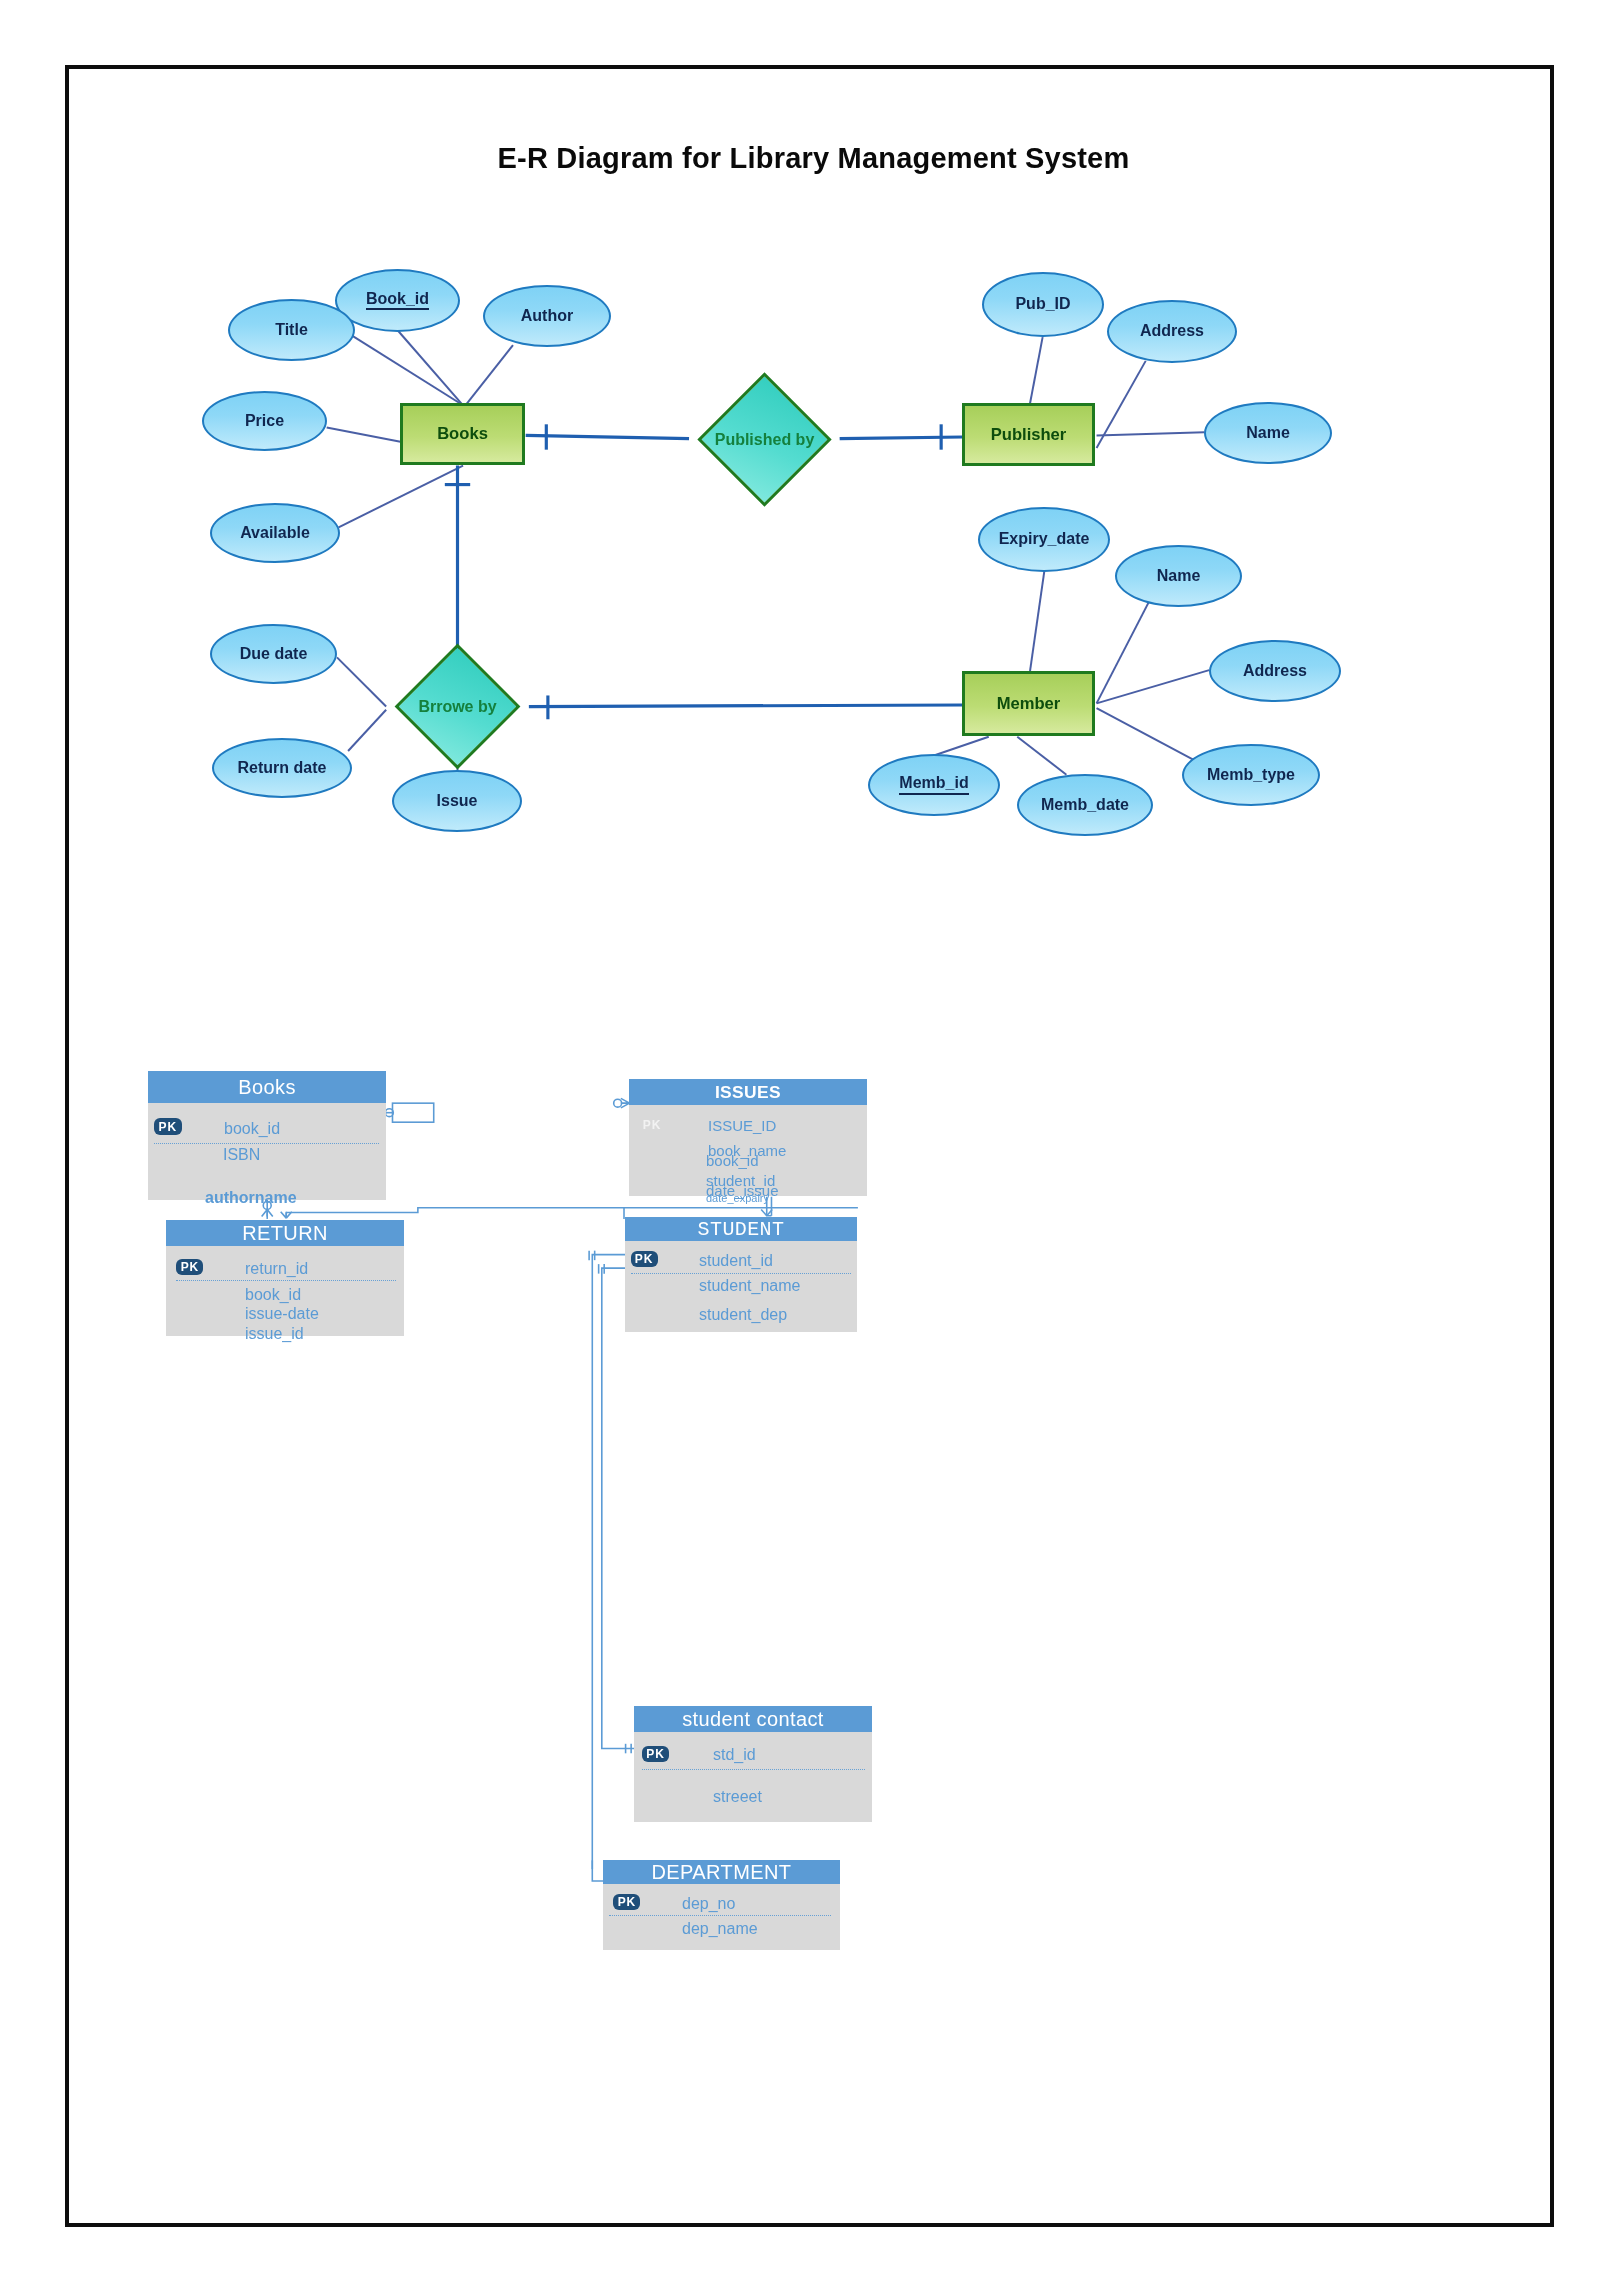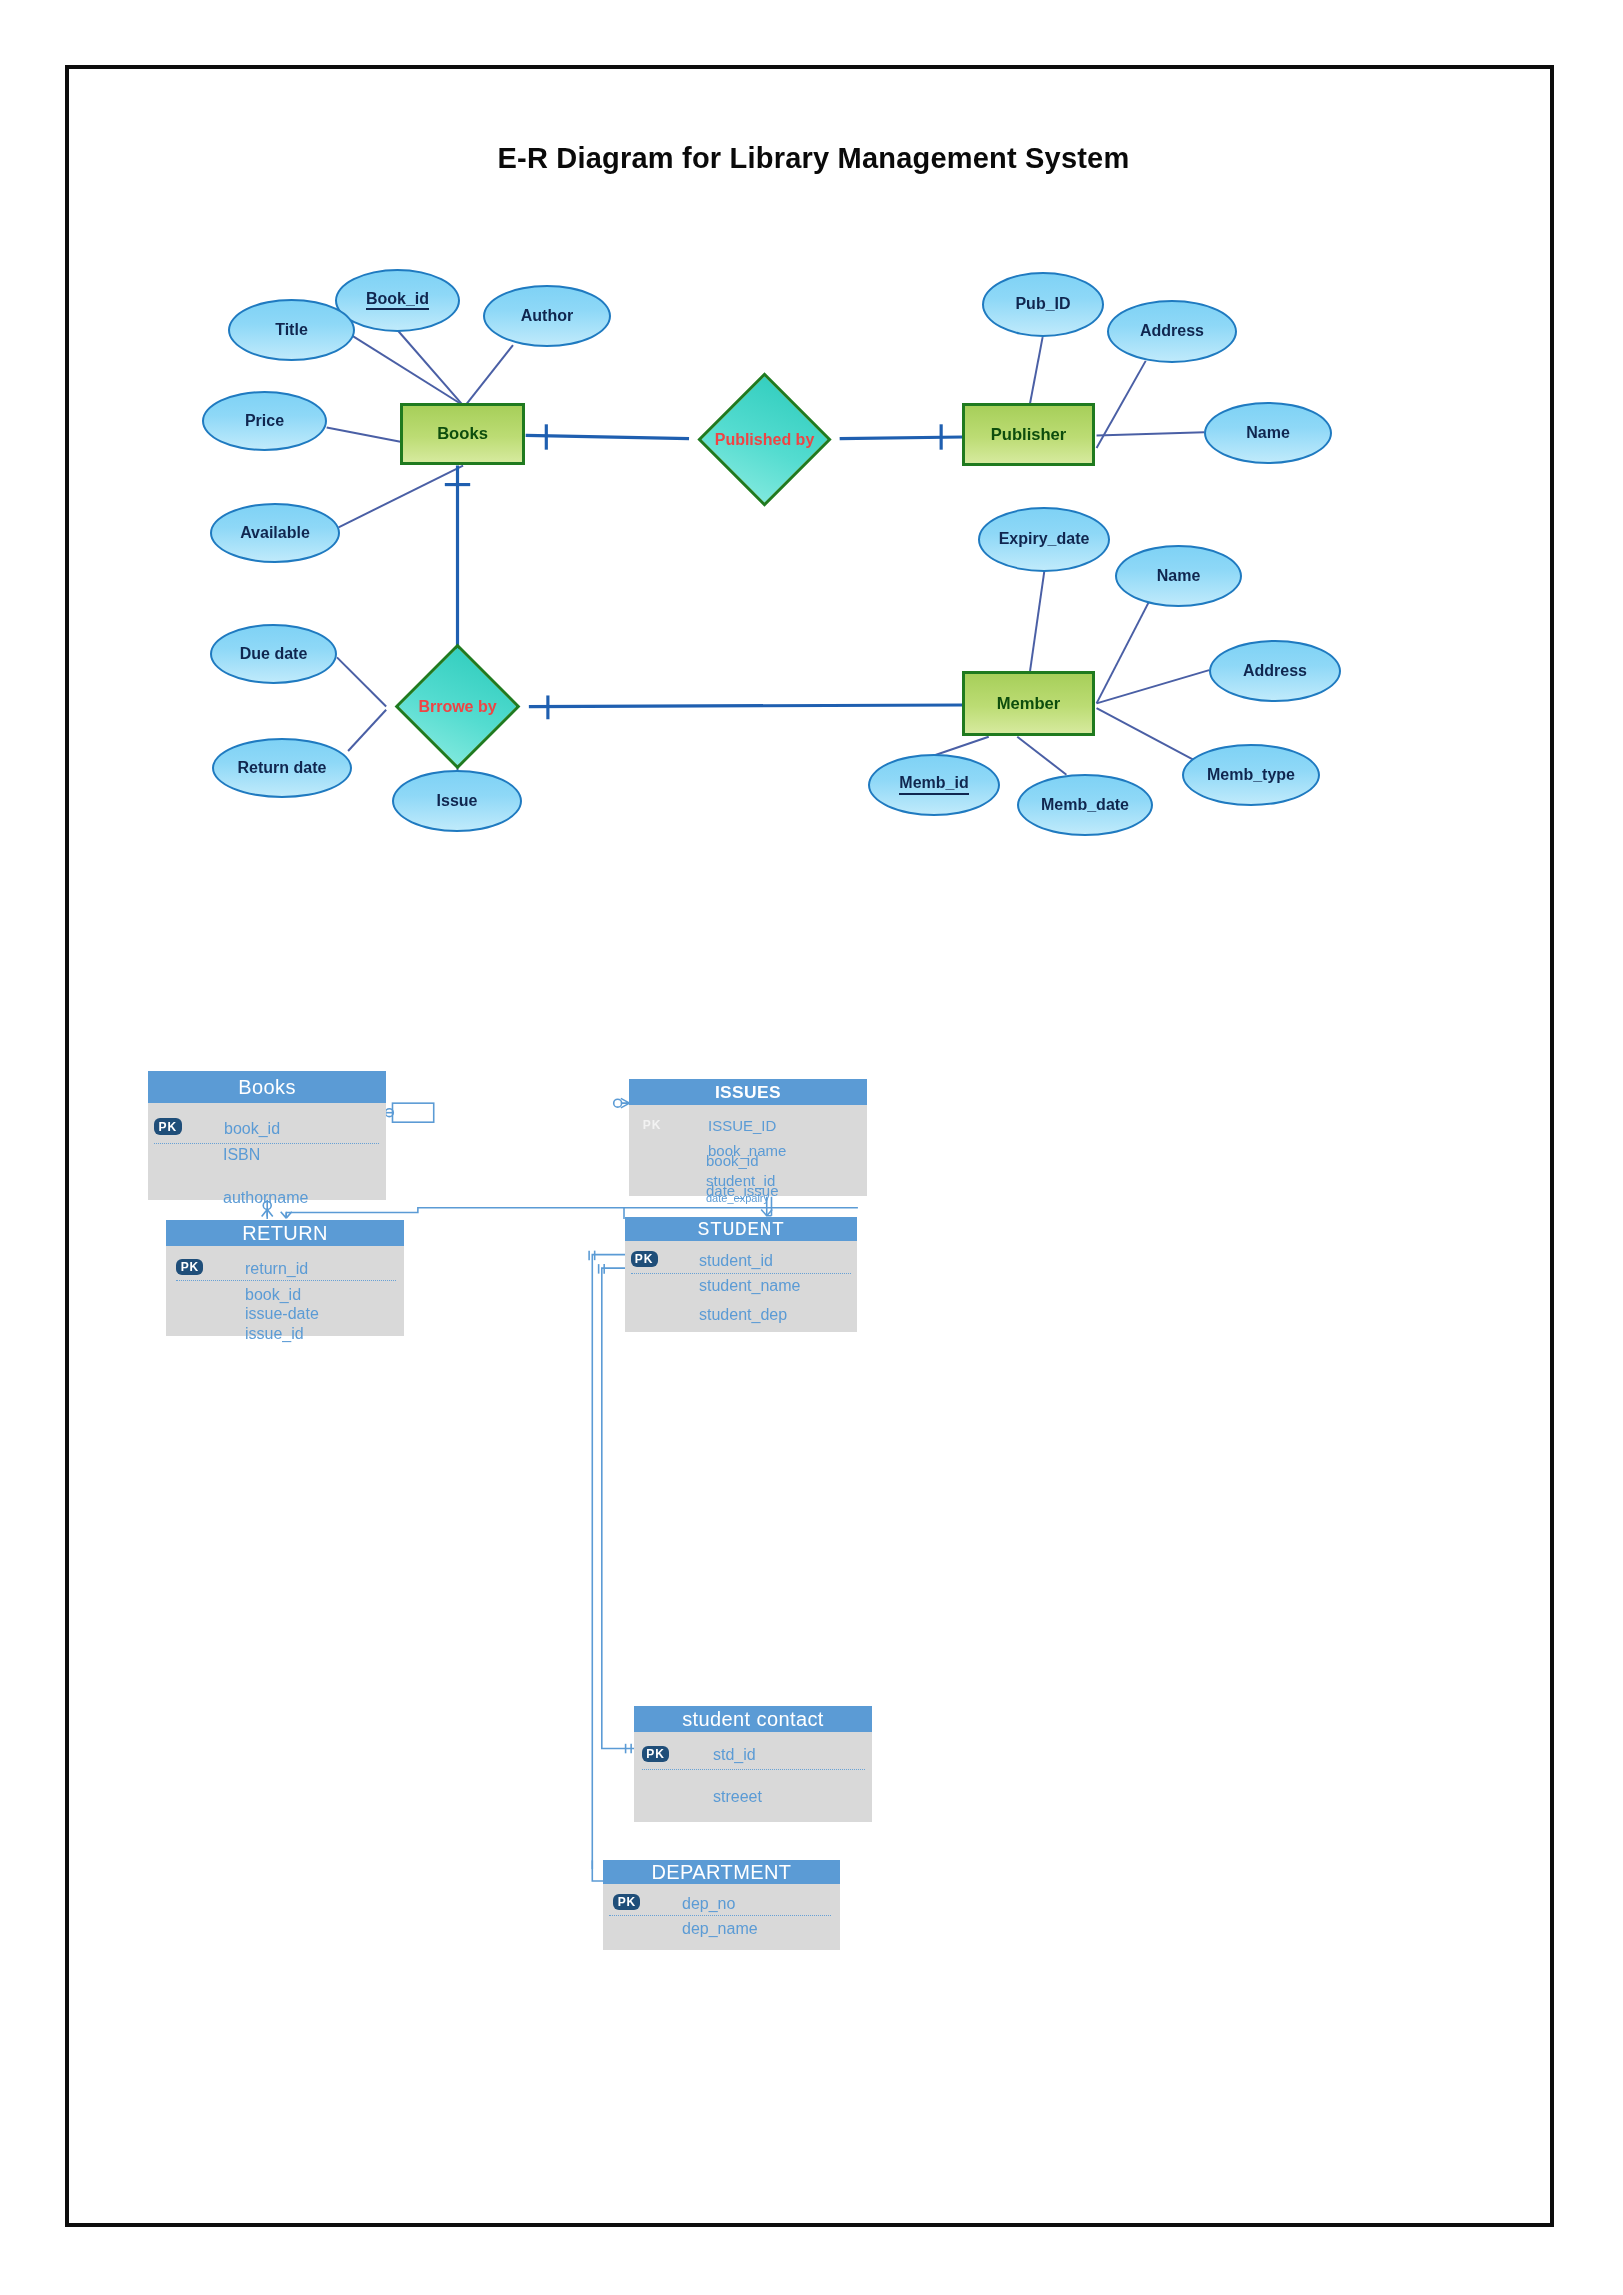--- a/index.html
+++ b/index.html
@@ -26,21 +26,21 @@
   .ellipse.pk span{border-bottom:2.4px solid #10264f;padding-bottom:0.8px;}
 
   .entity{position:absolute;border:3.2px solid #1f7a1f;
           background:linear-gradient(180deg,#a7cf5a 0%,#bcdc74 55%,#d6ea9e 100%);
           display:flex;align-items:center;justify-content:center;
           color:#0d4d0d;font-size:16.6px;font-weight:bold;box-sizing:border-box;}
 
   .rel{position:absolute;display:flex;align-items:center;justify-content:center;}
   .rel .dia{position:absolute;inset:0;background:linear-gradient(160deg,#35cfc0 0%,#54dcd0 55%,#7ee8dd 100%);
             border:3.2px solid #1f7a1f;transform:rotate(45deg);box-sizing:border-box;}
-  .rel .lbl{position:relative;z-index:2;color:#ef4444;font-size:16px;font-weight:bold;
+  .rel .lbl{position:relative;z-index:2;color:#15803d;font-size:16px;font-weight:bold;
             white-space:nowrap;}
 
   
   #schema-layer{position:absolute;left:0;top:912px;width:1489px;height:1237px;}
   #schema-svg{position:absolute;left:0;top:0;width:1489px;height:1237px;}
 
   .tbl{position:absolute;box-sizing:border-box;}
   .tbl .hdr{background:#5b9bd5;color:#ffffff;text-align:center;
             font-size:20px;font-weight:normal;letter-spacing:0.4px;
             display:flex;align-items:center;justify-content:center;overflow:hidden;}
@@ -216,21 +216,21 @@
       </g>
     </svg>
 
     <div class="tbl" style="left:79px;top:90px;width:238px;height:129px;">
       <div class="hdr" style="height:32px;">Books</div>
       <div class="body" style="height:97px;">
         <div class="pk-badge" style="left:5.5px;top:15px;width:28.5px;height:17.4px;">PK</div>
         <div class="fld" style="left:76px;top:17.4px;">book_id</div>
         <div class="sep" style="left:6.3px;top:40px;width:225px;"></div>
         <div class="fld" style="left:75px;top:43px;">ISBN</div>
-        <div class="fld" style="left:75px;top:86px;">authorname</div>
+        <div class="fld" style="left:57px;top:86px;font-weight:bold;">authorname</div>
       </div>
     </div>
 
     <div class="tbl" style="left:560px;top:98px;width:238px;height:117px;">
       <div class="hdr" style="height:26px;font-weight:bold;font-size:17.4px;">ISSUES</div>
       <div class="body" style="height:91px;">
         <div class="pk-badge" style="left:11px;top:12.7px;width:24px;height:14.3px;background:transparent;color:#f2f2f2;">PK</div>
         <div class="fld" style="left:79px;top:12px;font-size:15px;">ISSUE_ID</div>
         <div class="fld" style="left:79px;top:37px;font-size:15px;">book_name</div>
         <div class="fld" style="left:77px;top:47px;font-size:15px;">book_id</div>

